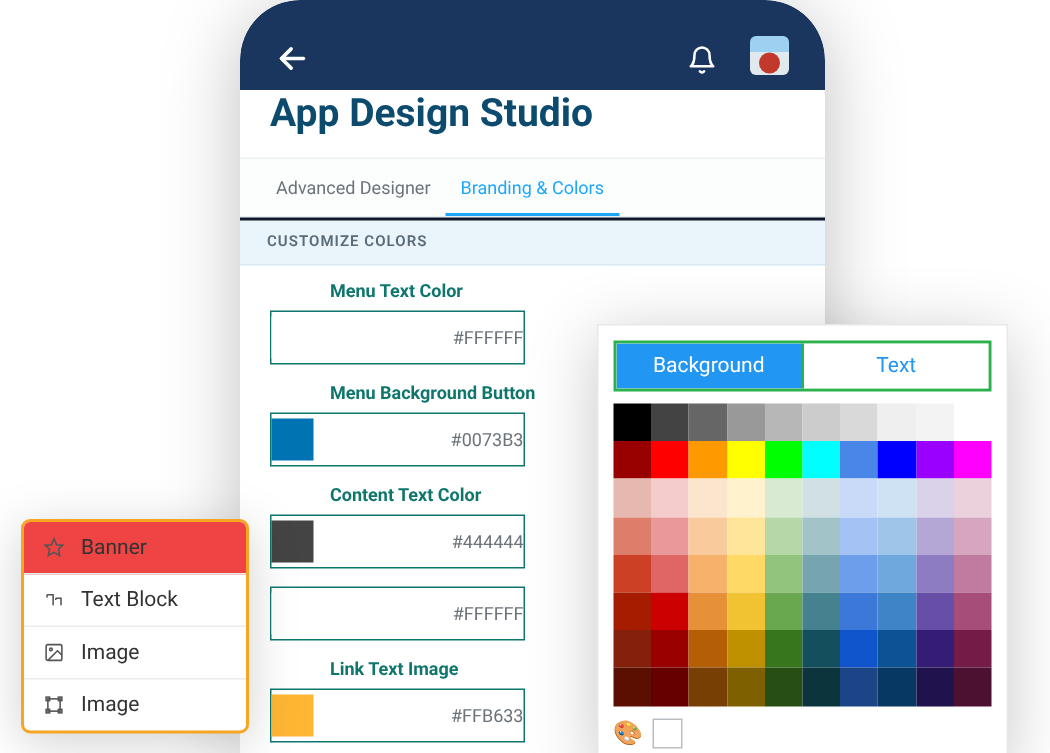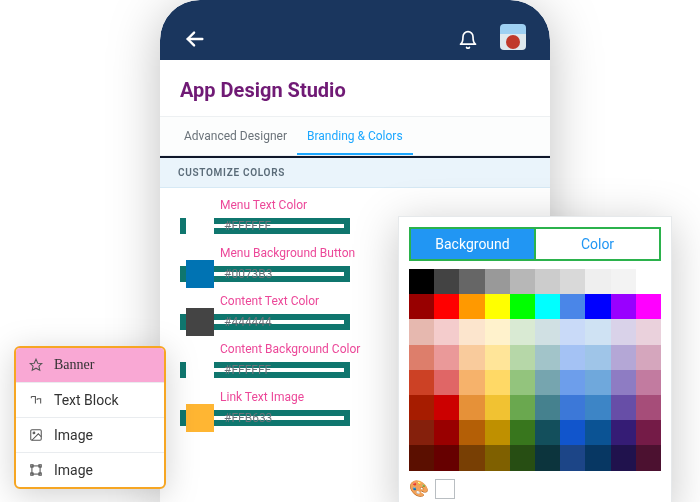--- a/index.html
+++ b/index.html
@@ -16,49 +16,49 @@
     filter: drop-shadow(0 8px 25px rgba(0,0,0,0.25));
     overflow: hidden;
   }
   .topbar { background: #1a365e; height: 60px; border-radius: 40px 40px 0 0; display: flex; align-items: flex-end; padding: 0 24px 10px 24px; }
   .topbar .back { color: #fff; }
   .topbar .spacer { flex: 1; }
   .topbar .bell { color: #fff; margin-right: 22px; }
   .avatar-box { width: 26px; height: 26px; border-radius: 4px; background: linear-gradient(#9ed0f2 40%, #dfe9ee 40%); display: flex; align-items: flex-end; justify-content: center; overflow: hidden; }
   .avatar-dot { width: 14px; height: 14px; border-radius: 50%; background: #c0392b; margin-bottom: 1px; }
 
-  .title { font-size: 20px; font-weight: 700; color: #701a75; padding: 18px 20px 14px 20px; }
+  .title { font-size: 26px; font-weight: 700; color: #0c4a6e; padding: 1px 20px 14px 20px; }
 
   .tabs { display: flex; align-items: center; padding: 0 14px; border-top: 1px solid #edf0f2; border-bottom: 1px solid #edf0f2; background:#fcfdfd; height:40px; }
   .tab { font-size: 12px; padding: 10px 10px; color: #6b737a; cursor: pointer; }
   .tab.active { color: #1ca7ff; border-bottom: 2px solid #1ca7ff; margin-bottom: -1px; }
 
   .section-head { background: #eaf4fb; border-top:2px solid #0f172a; border-bottom:1px solid #d6e9f5; color: #5a6b78; font-size: 10px; letter-spacing: .7px; font-weight: 600; padding: 9px 18px; }
 
   .field { padding: 10px 20px 2px 20px; }
-  .field-label { font-size: 12px; font-weight: 400; color: #ec4899; margin-bottom: 6px; padding-left: 40px; }
-  .swatch-row { display: flex; align-items: center; gap: 0; border:6px solid #0f766e; height:16px; width: 170px; }
+  .field-label { font-size: 12px; font-weight: 700; color: #0f766e; margin-bottom: 6px; padding-left: 40px; }
+  .swatch-row { display: flex; align-items: center; gap: 0; border:1px solid #0f766e; height:36px; width: 170px; justify-content: space-between; }
   .swatch { width: 28px; height: 28px; flex:none; }
   .swatch-val { font-size: 12px; color: #6b737a; padding-left: 10px; }
 
   
   .elements {
     position: absolute;
     left: 14px;
     top: 346px;
     width: 152px;
     border: 2px solid #f6a623;
     border-radius: 6px;
     background: #fff;
     filter: drop-shadow(0 6px 16px rgba(0,0,0,0.18));
     overflow: hidden;
   }
   .element-row { display:flex; align-items:center; gap:10px; padding: 9px 12px; font-size: 14px; color:#333; border-bottom:1px solid #e9ecef; cursor:pointer; }
   .element-row:last-child { border-bottom:none; }
-  .element-row.sel { background:#f9a8d4;font-family:Liberation Serif, serif; }
+  .element-row.sel { background:#ef4444; }
   .el-icon { width:16px; height:16px; display:flex; align-items:center; justify-content:center; color:#555; }
 
   
   .picker {
     position: absolute;
     left: 398px;
     top: 216px;
     width: 274px;
     background:#fff;
     border:1px solid #e6e9eb;
@@ -129,21 +129,20 @@
 
   <div class="field">
     <div class="field-label">Content Text Color</div>
     <div class="swatch-row">
       <span class="swatch" style="background:#444444"></span>
       <span class="swatch-val">#444444</span>
     </div>
   </div>
 
   <div class="field">
-    <div class="field-label">Content Background Color</div>
     <div class="swatch-row">
       <span class="swatch" style="background:#FFFFFF"></span>
       <span class="swatch-val">#FFFFFF</span>
     </div>
   </div>
 
   <div class="field">
     <div class="field-label">Link Text Image</div>
     <div class="swatch-row">
       <span class="swatch" style="background:#FFB633"></span>
@@ -189,21 +188,21 @@
           <rect x="17" y="17" width="4" height="4"></rect>
         </svg>
     </span>
     <span>Image</span>
   </div>
 </div>
 
 <div class="picker">
   <div class="picker-tabs">
     <div class="ptab primary">Background</div>
-    <div class="ptab secondary">Color</div>
+    <div class="ptab secondary">Text</div>
   </div>
   <div class="palette" id="palette">
       <div style="background: rgb(0, 0, 0);"></div>
       <div style="background: rgb(67, 67, 67);"></div>
       <div style="background: rgb(102, 102, 102);"></div>
       <div style="background: rgb(153, 153, 153);"></div>
       <div style="background: rgb(183, 183, 183);"></div>
       <div style="background: rgb(204, 204, 204);"></div>
       <div style="background: rgb(217, 217, 217);"></div>
       <div style="background: rgb(239, 239, 239);"></div>

